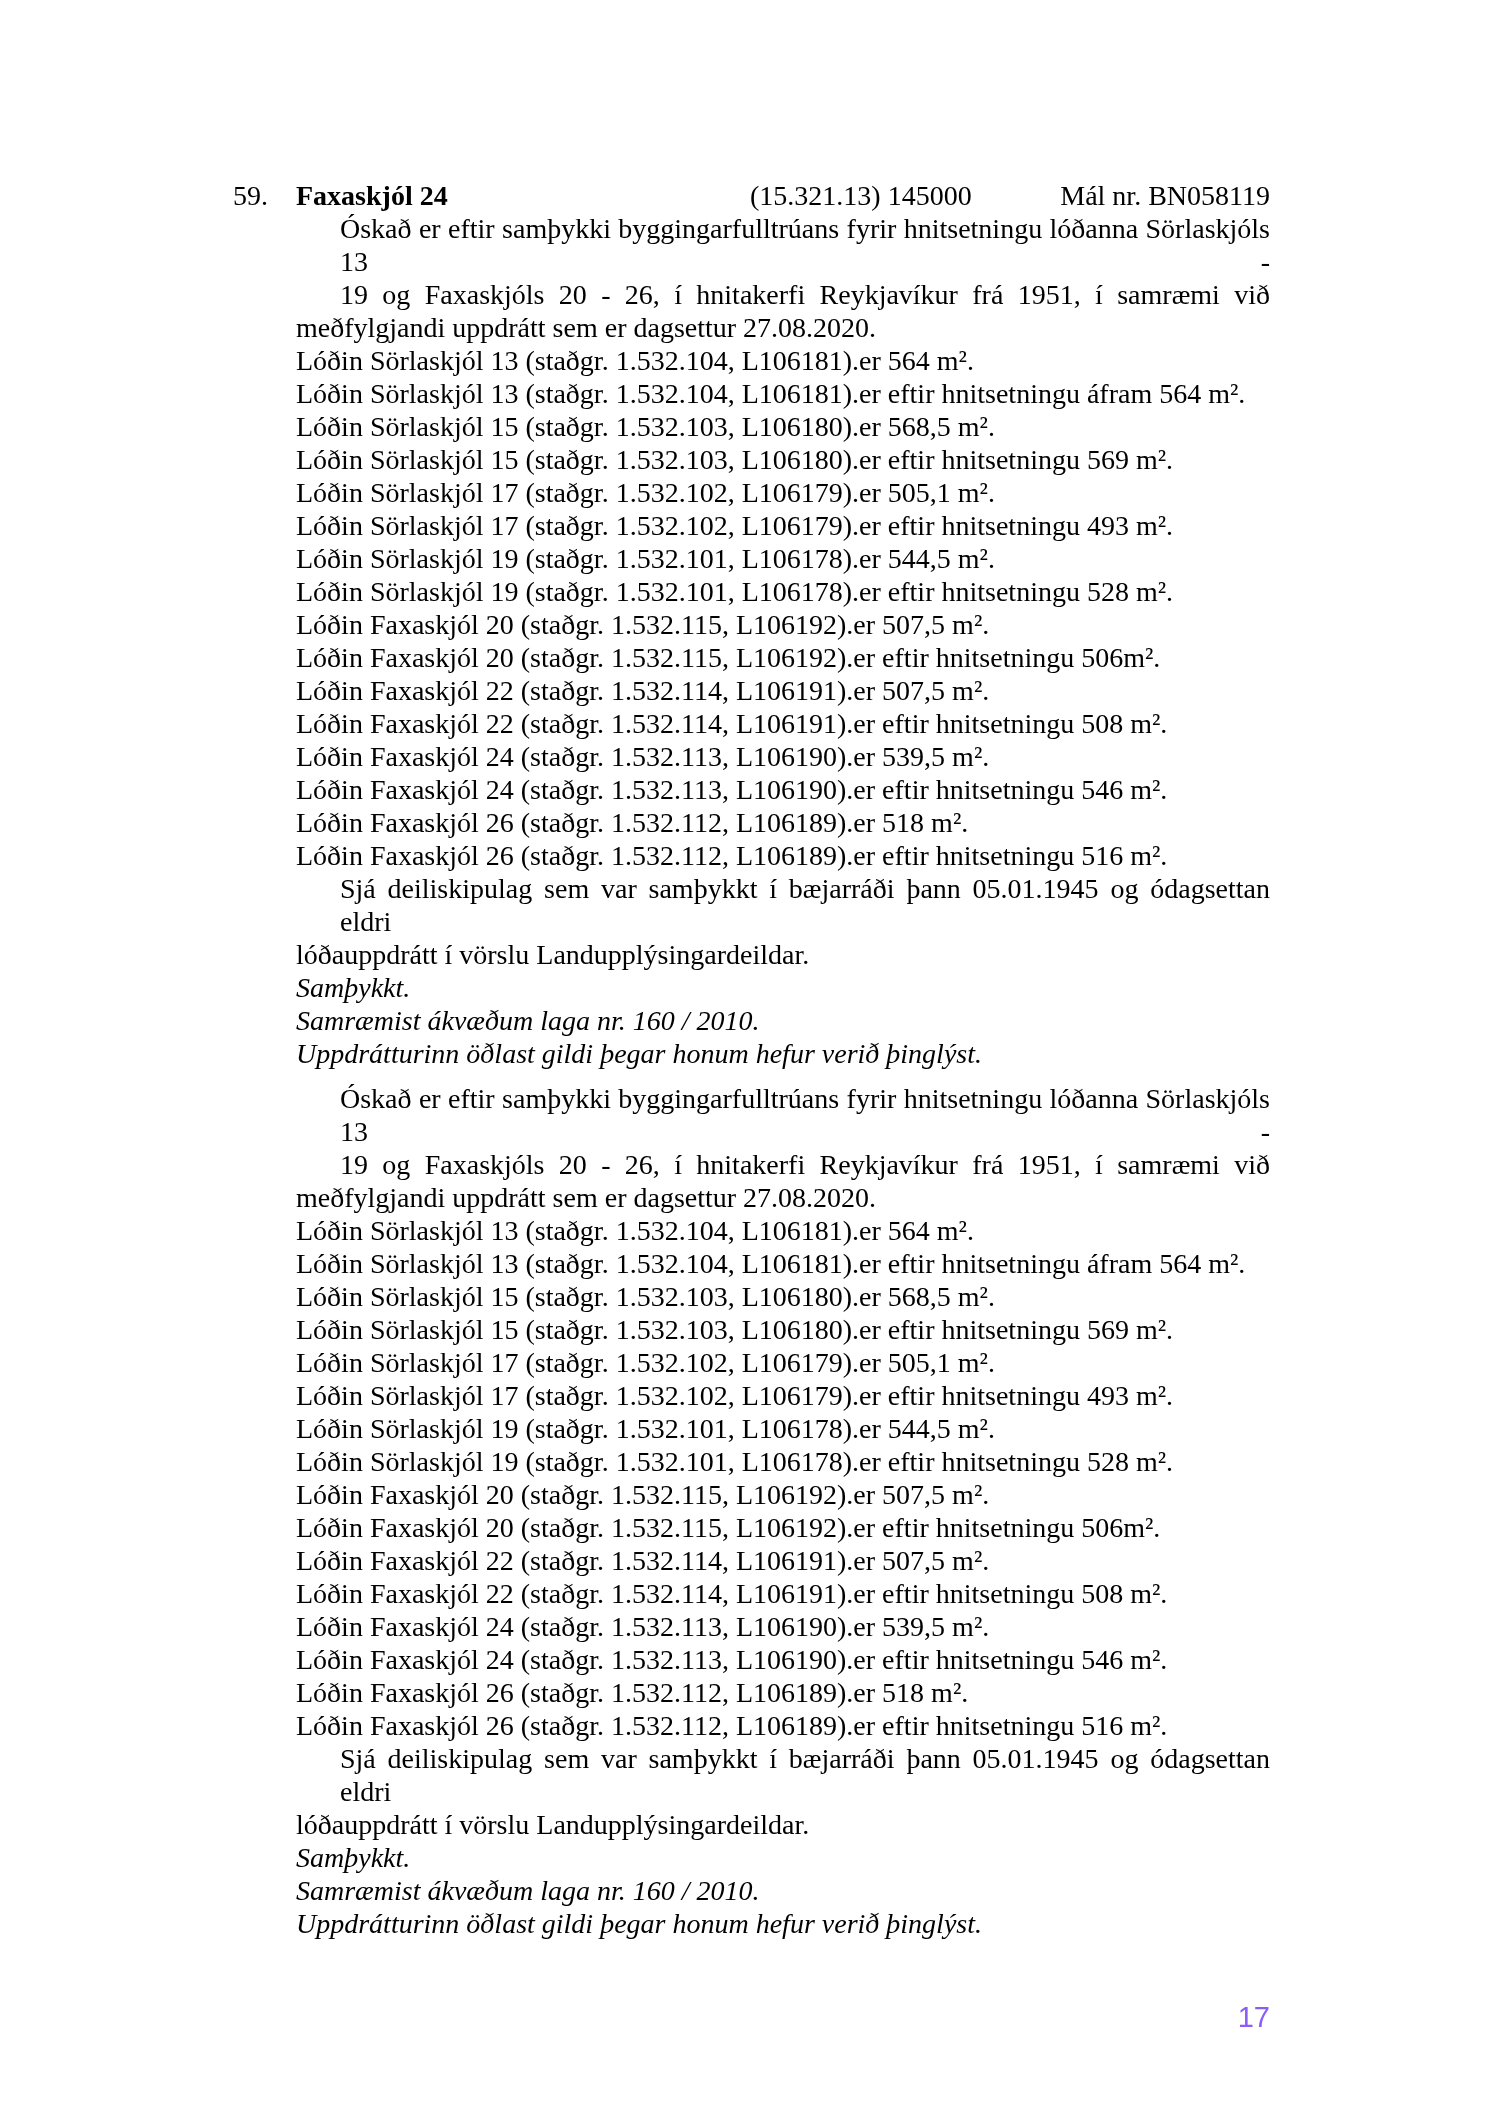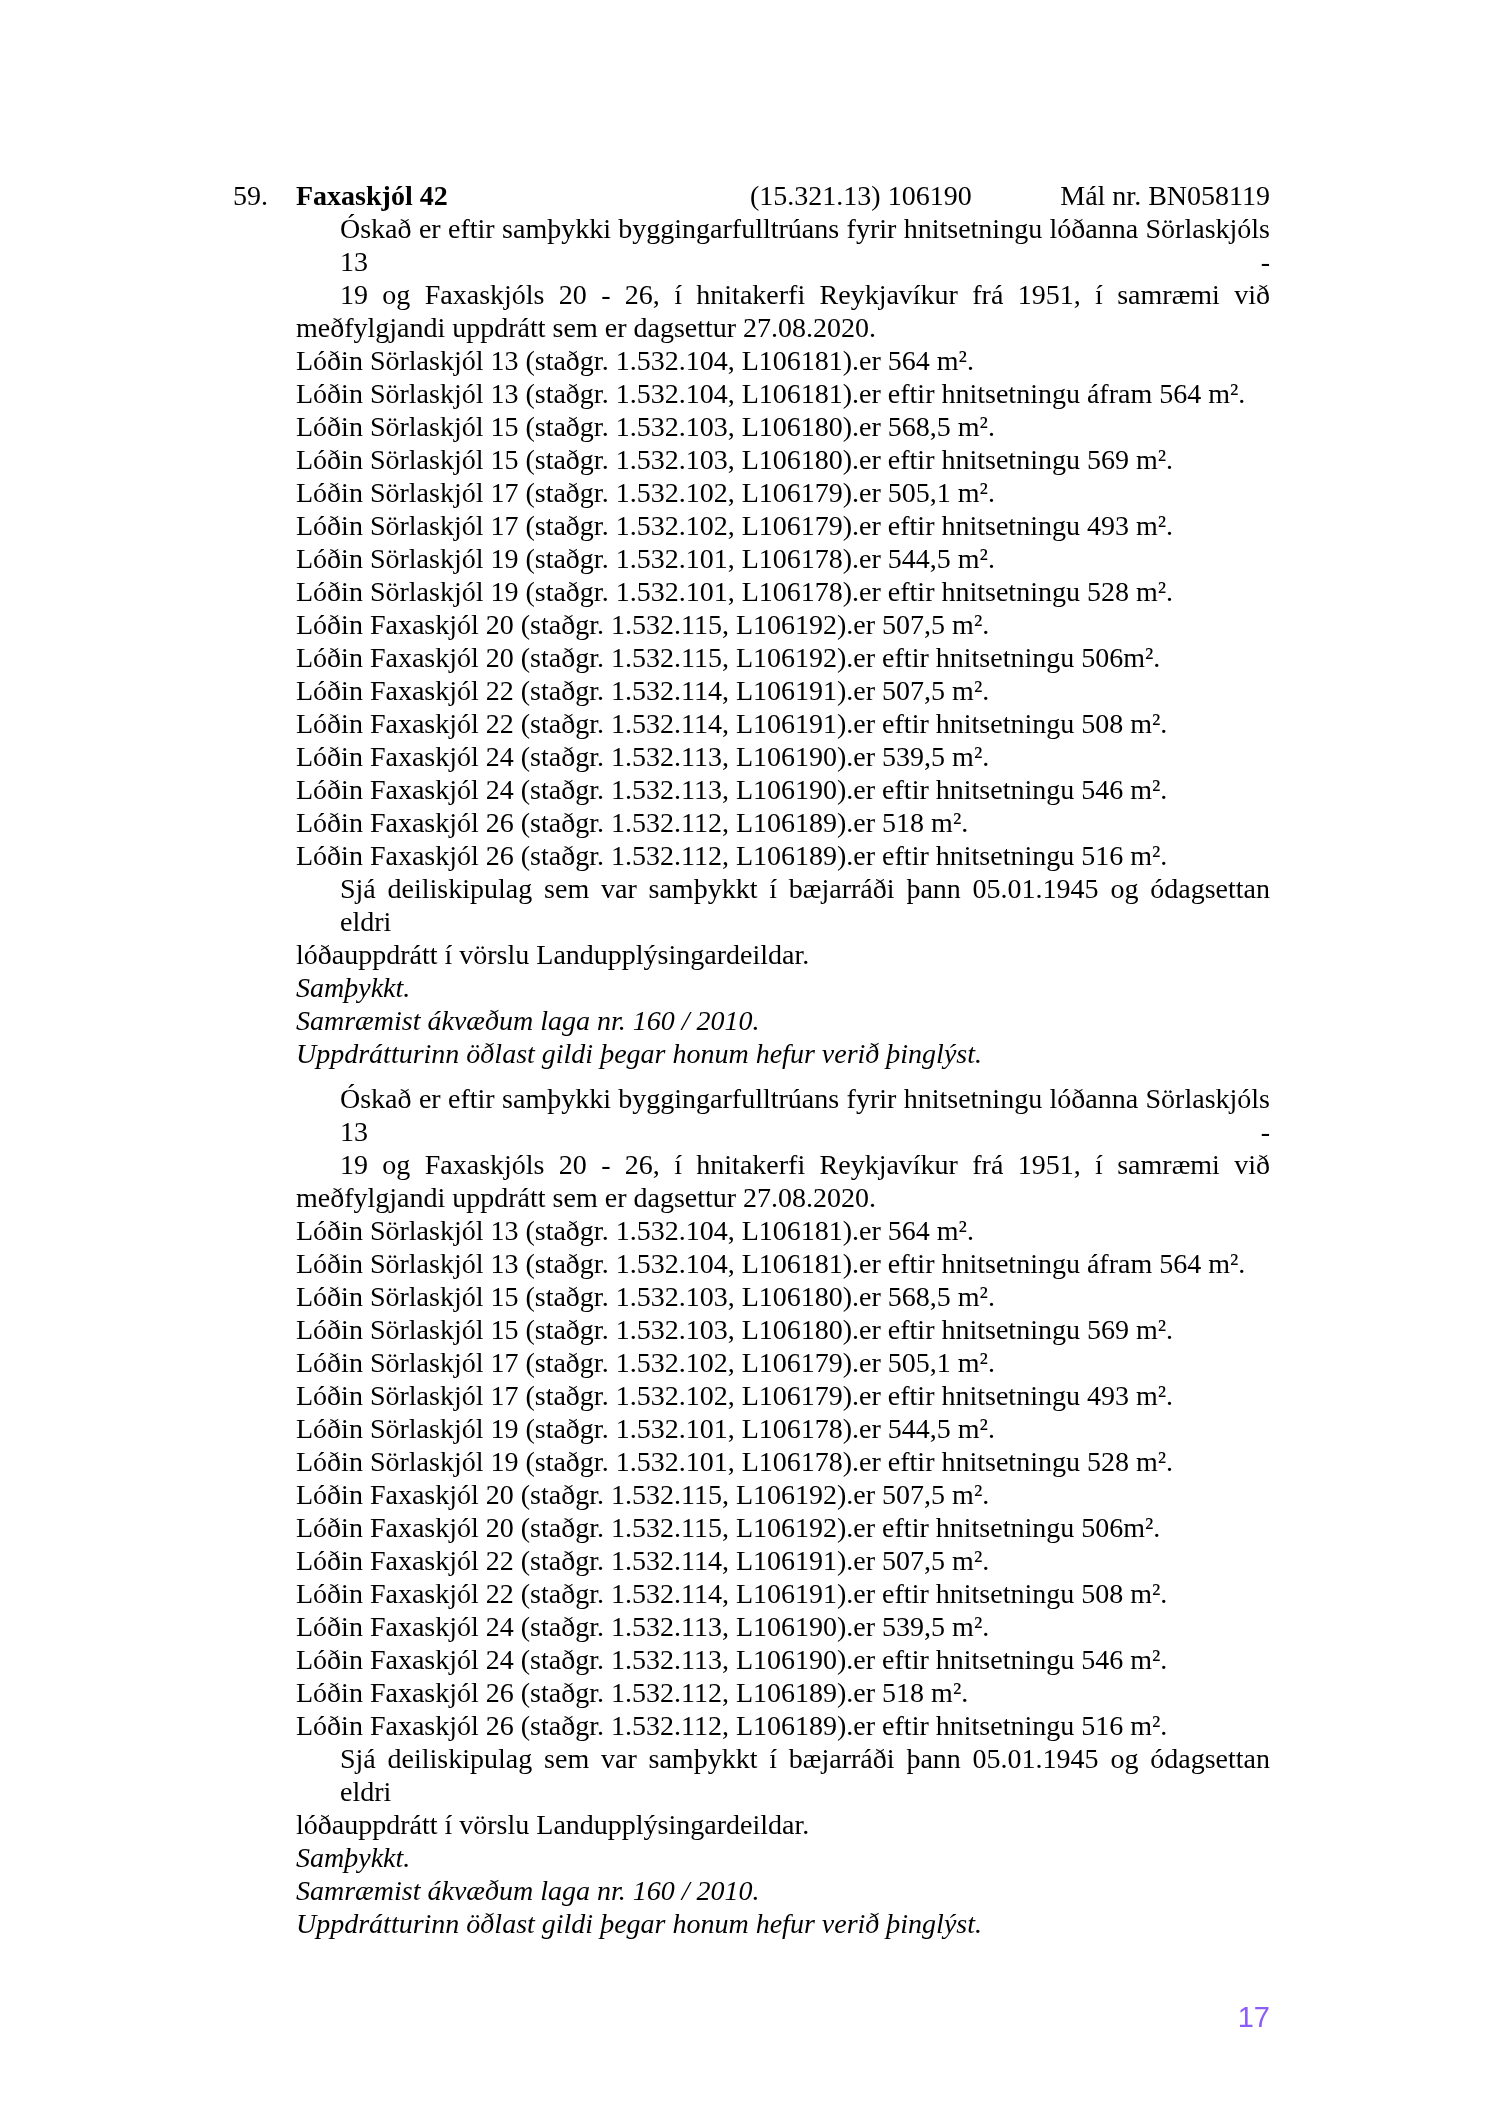--- a/index.html
+++ b/index.html
@@ -68,22 +68,22 @@
   }
 </style>
 </head>
 <body>
 
 <div class="page">
   <main class="content">
   <section class="agenda-item">
     <div class="item-head">
       <span class="item-no">59.</span>
-      <span class="item-title">Faxaskjól 42</span>
-      <span class="item-ref">(15.321.13) 106190</span>
+      <span class="item-title">Faxaskjól 24</span>
+      <span class="item-ref">(15.321.13) 145000</span>
       <span class="item-case">Mál nr. BN058119</span>
     </div>
     <div class="para intro">
           <div class="line just">Óskað er eftir samþykki byggingarfulltrúans fyrir hnitsetningu lóðanna Sörlaskjóls 13 -</div>
           <div class="line just">19 og Faxaskjóls 20 - 26, í hnitakerfi Reykjavíkur frá 1951, í samræmi við</div>
           <div class="line">meðfylgjandi uppdrátt sem er dagsettur 27.08.2020.</div>
         </div>
     <div class="para lots">
           <div class="line">Lóðin Sörlaskjól 13 (staðgr. 1.532.104, L106181).er 564 m².</div>
           <div class="line">Lóðin Sörlaskjól 13 (staðgr. 1.532.104, L106181).er eftir hnitsetningu áfram 564 m².</div>

